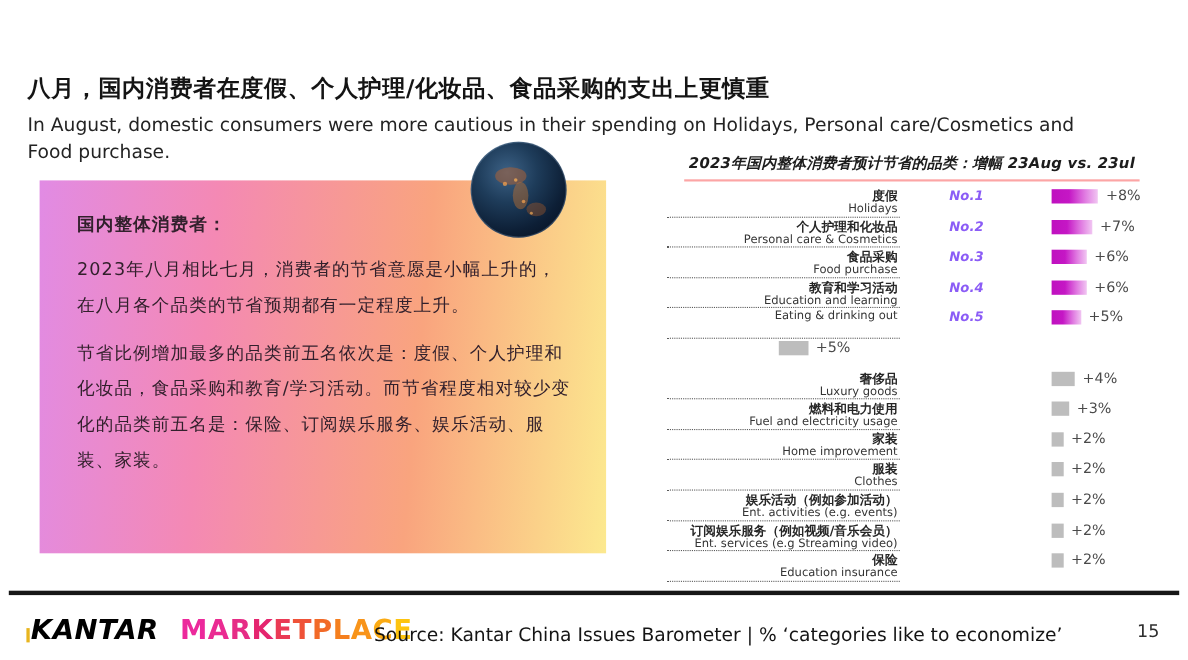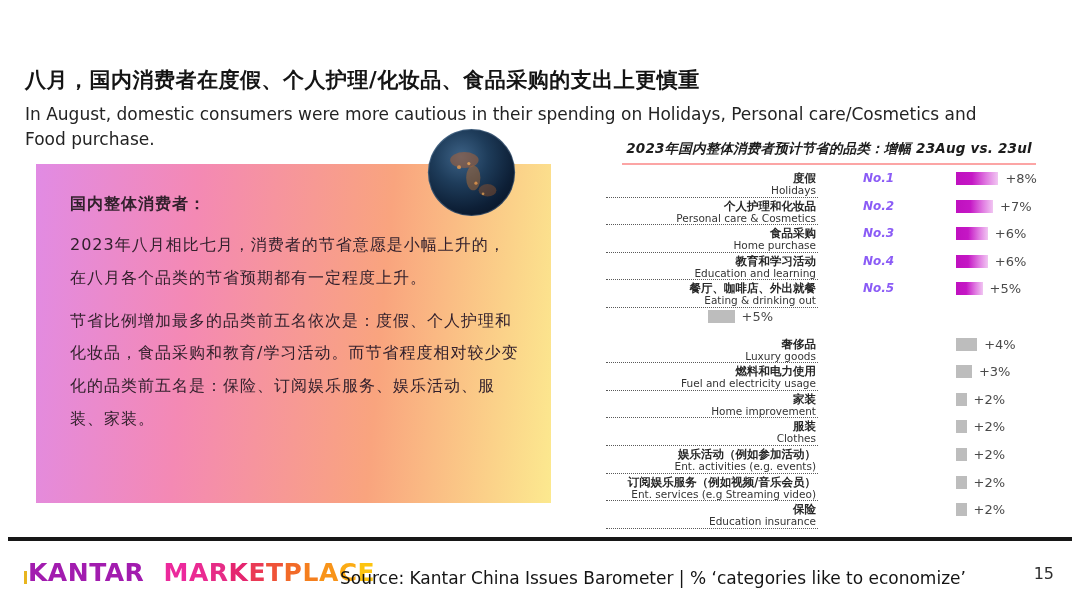--- a/index.html
+++ b/index.html
@@ -41,21 +41,21 @@
     font-size:12px;font-weight:bold;font-style:italic;color:#8b5cf6;white-space:nowrap;
   }
   .row-bar-area{display:flex;align-items:center;height:17px;gap:7px;}
   .bar{height:13px;}
   .bar-magenta{background:linear-gradient(90deg,#bf10bf 0%,#c517c5 38%,#e07ae1 72%,#f1c6f2 100%);}
   .bar-gray{background:#bdbdbd;}
   .value{font-size:13px;color:#4a4a4a;white-space:nowrap;}
   
   .divider{position:absolute;left:8px;top:537px;width:1064px;height:4px;background:#171717;}
   .brand{position:absolute;left:24px;top:558px;font-size:25px;font-weight:800;letter-spacing:.5px;white-space:nowrap;}
-  .brand-kantar{color:#a21caf;position:relative;padding-left:4px;}
+  .brand-kantar{color:#000000;position:relative;padding-left:4px;font-style:italic;}
   .k-accent{position:absolute;left:0;bottom:3px;width:3px;height:13px;background:#e8b51f;}
   .brand-marketplace{margin-left:10px;}
   .source{position:absolute;left:340px;top:568px;font-size:17px;color:#141414;}
   .page-num{position:absolute;right:26px;top:564px;font-size:16px;color:#2e2e2e;}
 </style>
 </head>
 <body>
 
 <div class="slide">
 
@@ -115,21 +115,21 @@
       <div class="row-rank">No.2</div>
       <div class="row-bar-area">
         <div class="bar bar-magenta" style="width: 37.1px;"></div>
         <div class="value">+7%</div>
       </div>
     </div>
 
     <div class="crow">
       <div class="row-labels">
         <div class="cn">食品采购</div>
-        <div class="en">Home purchase</div>
+        <div class="en">Food purchase</div>
       </div>
       <div class="row-rank">No.3</div>
       <div class="row-bar-area">
         <div class="bar bar-magenta" style="width: 31.8px;"></div>
         <div class="value">+6%</div>
       </div>
     </div>
 
     <div class="crow">
       <div class="row-labels">
@@ -138,21 +138,20 @@
       </div>
       <div class="row-rank">No.4</div>
       <div class="row-bar-area">
         <div class="bar bar-magenta" style="width: 31.8px;"></div>
         <div class="value">+6%</div>
       </div>
     </div>
 
     <div class="crow">
       <div class="row-labels">
-        <div class="cn">餐厅、咖啡店、外出就餐</div>
         <div class="en">Eating &amp; drinking out</div>
       </div>
       <div class="row-rank">No.5</div>
       <div class="row-bar-area">
         <div class="bar bar-magenta" style="width: 26.5px;"></div>
         <div class="value">+5%</div>
       </div>
     </div>
 
     <div class="crow">

